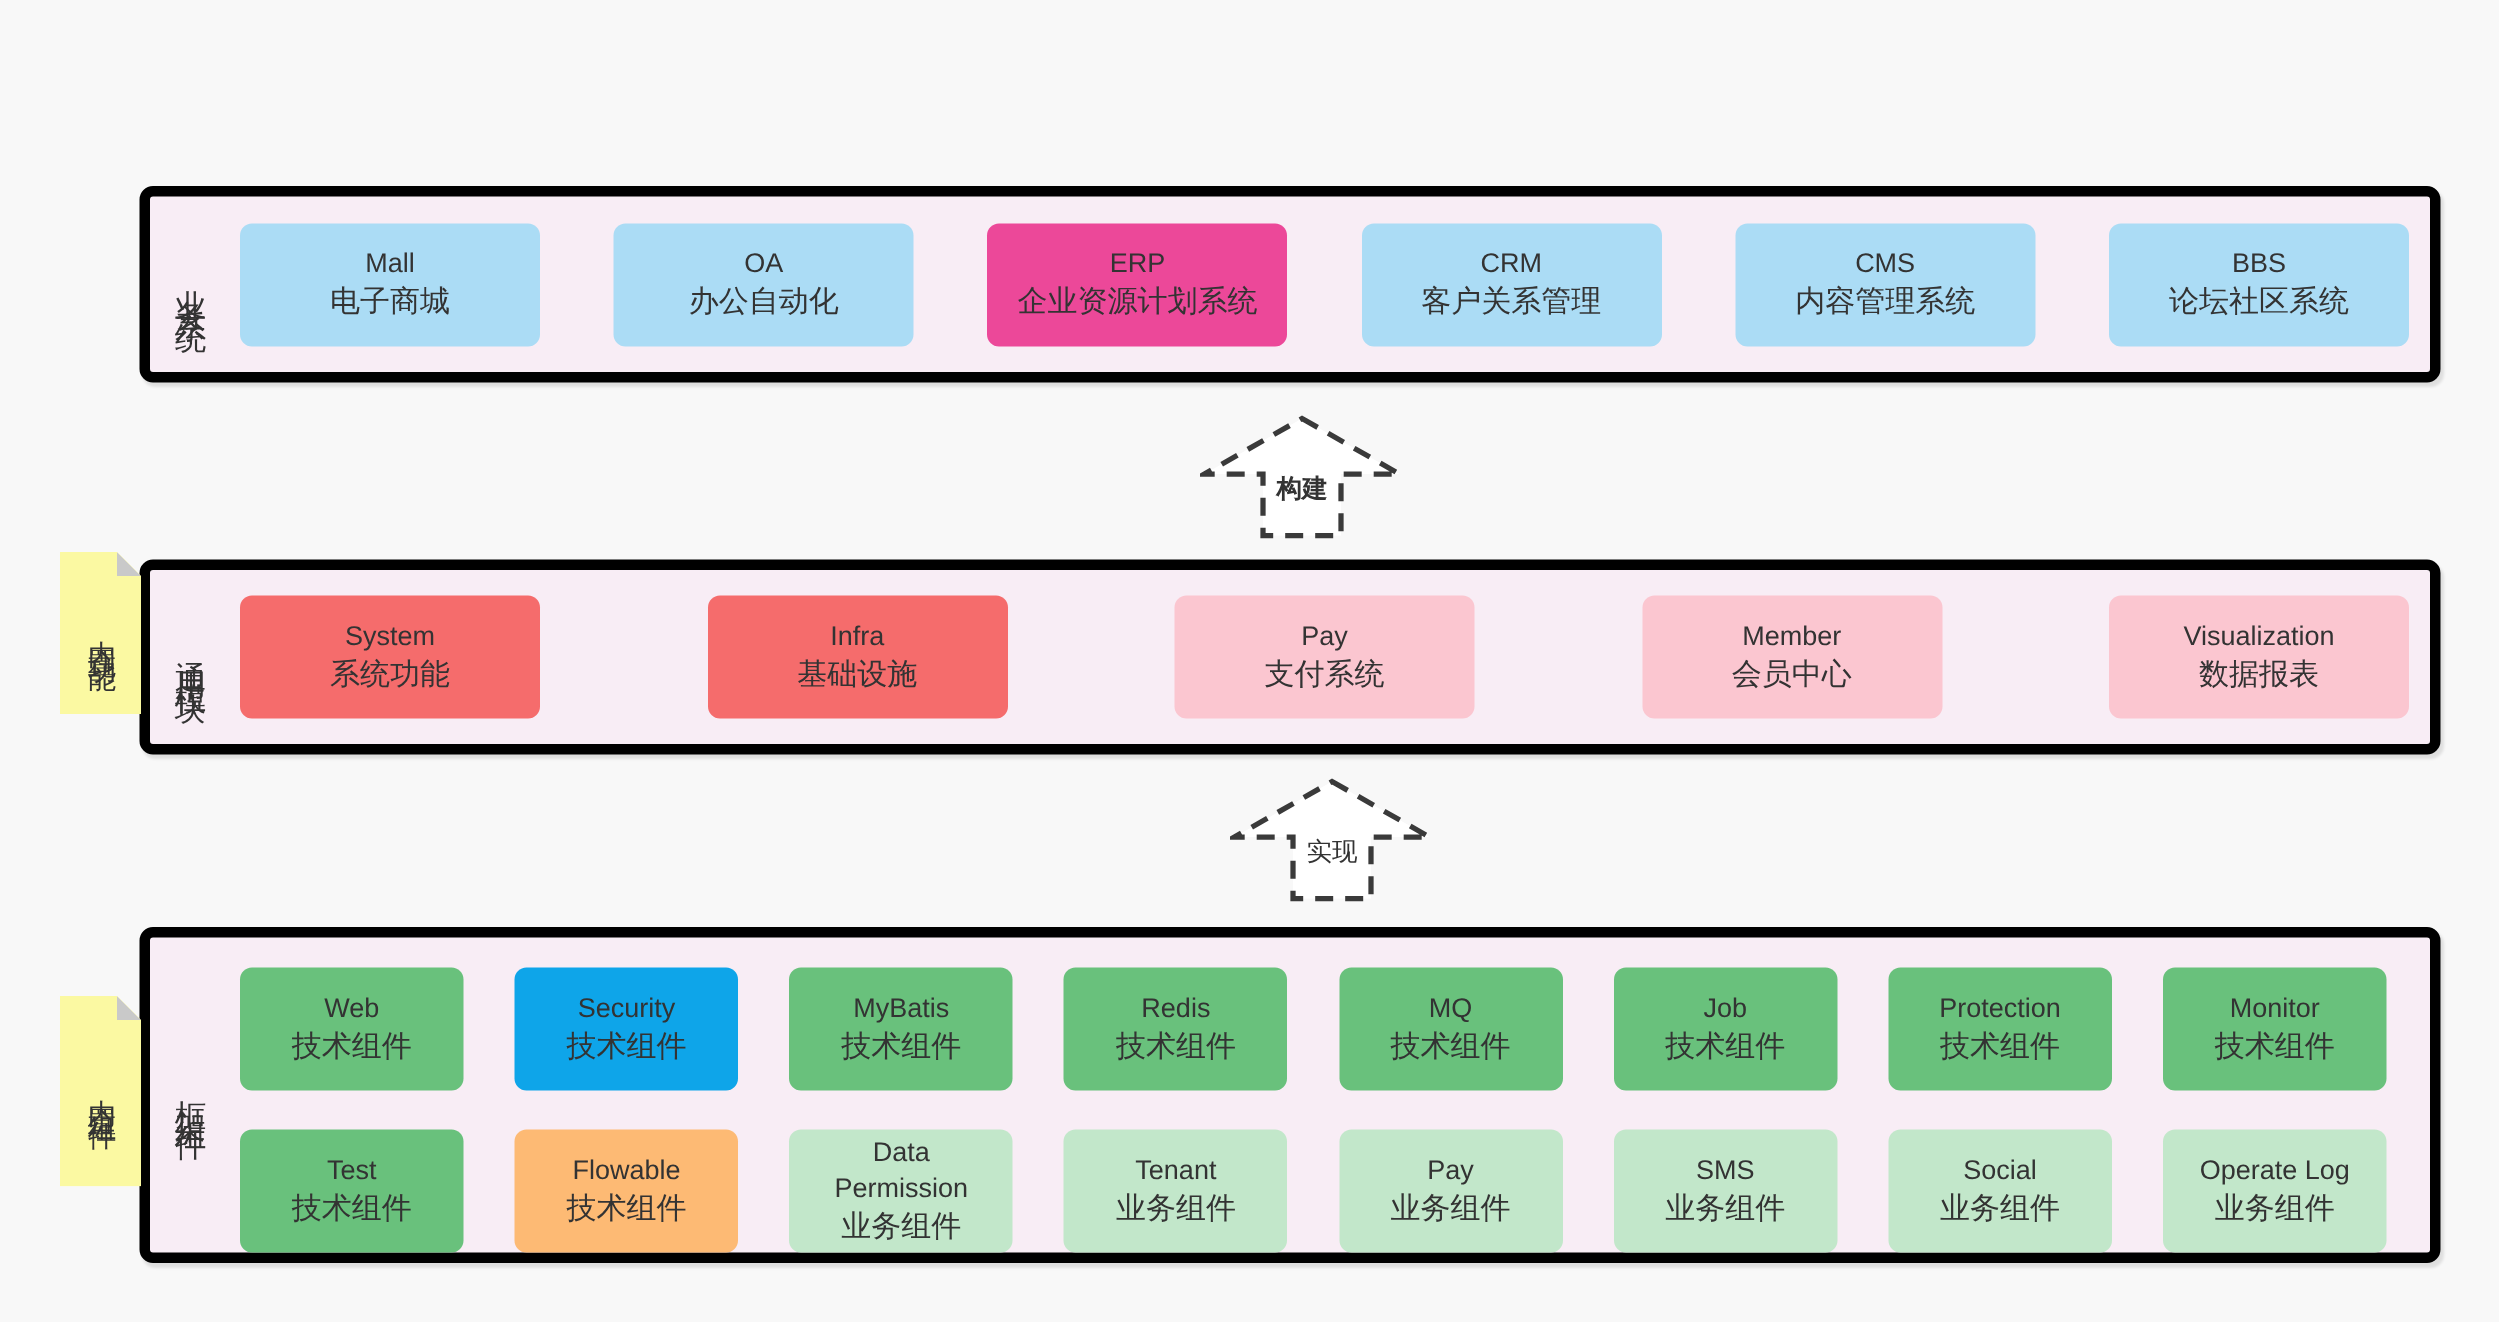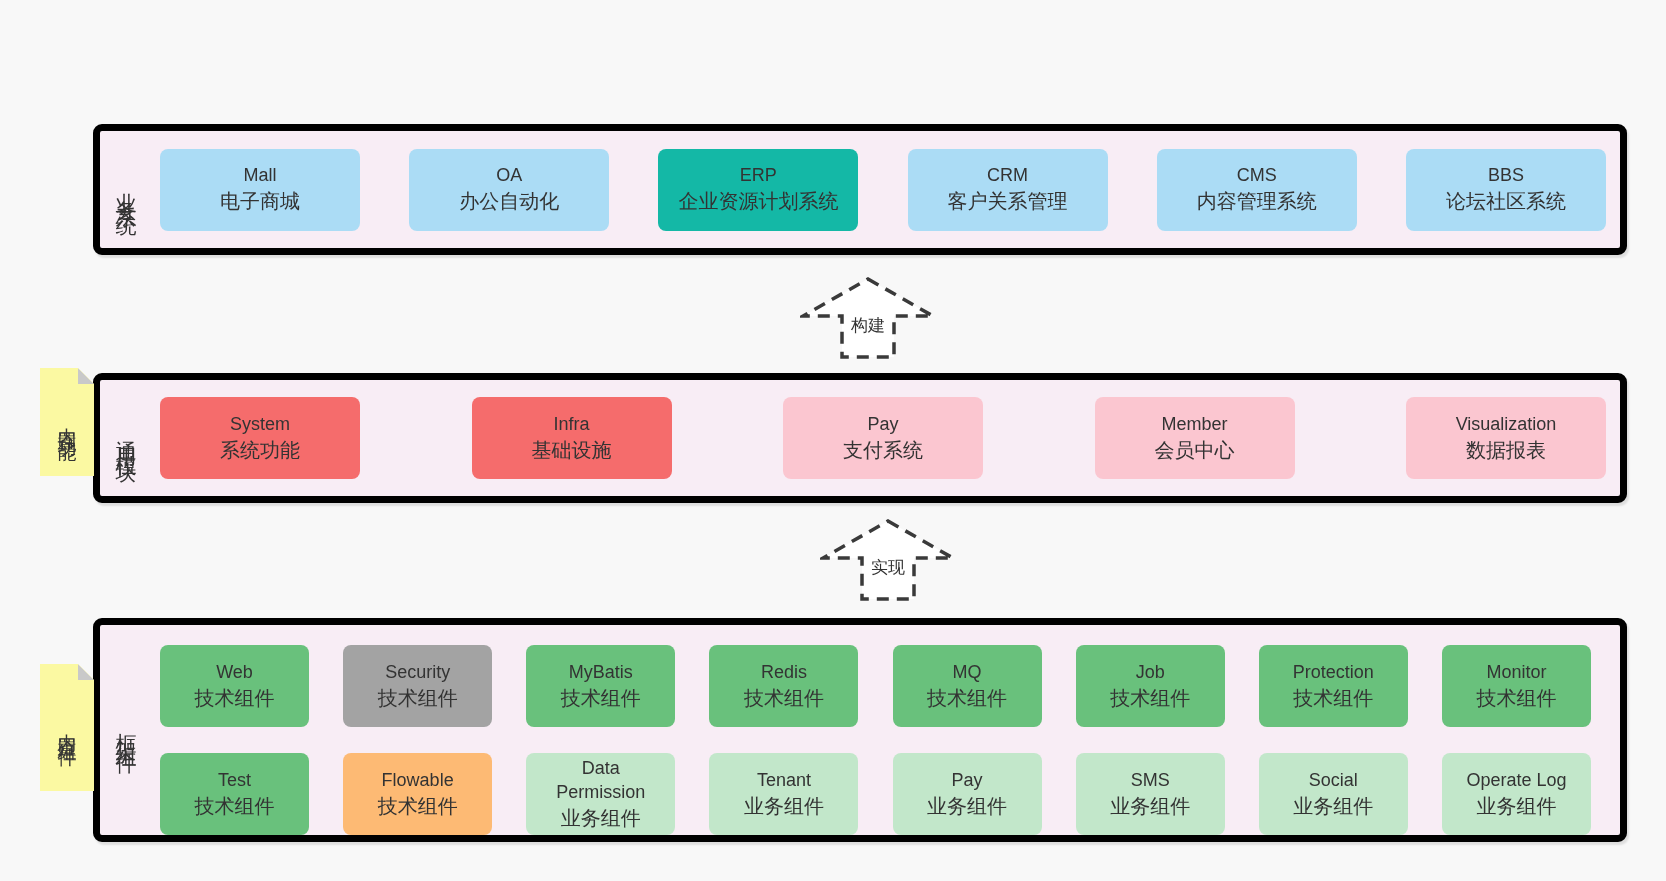--- a/index.html
+++ b/index.html
@@ -49,21 +49,21 @@
     text-align:center;line-height:1.32;color:#333;
   }
   .layer-1 .box,.layer-2 .box{width:200px;}
   .row3 .box{width:149px;}
   .box-name{font-size:18px;}
   .box-desc{font-size:20px;}
   .row3 .box-name{max-width:112px;}
 
   
   .arrow{position:absolute;width:136px;height:84px;}
-  .arrow-1{left:800px;top:276px;}
+  .arrow-1{left:800px;top:276px;font-weight:bold;}
   .arrow-2{left:820px;top:518px;}
   .arrow svg{position:absolute;left:0;top:0;}
   .arrow-label{
     position:absolute;left:50%;top:38px;transform:translateX(-50%);
     background:#ffffff;padding:0 3px;font-size:17px;color:#333;white-space:nowrap;
   }
 
   
   .sticky{
     position:absolute;left:40px;width:54px;
@@ -92,21 +92,21 @@
     <div class="vlabel">业务系统</div>
     <div class="row">
         <div class="box" style="background: rgb(171, 220, 245);">
           <div class="box-name">Mall</div>
           <div class="box-desc">电子商城</div>
         </div>
         <div class="box" style="background: rgb(171, 220, 245);">
           <div class="box-name">OA</div>
           <div class="box-desc">办公自动化</div>
         </div>
-        <div class="box" style="background: #14b8a6;">
+        <div class="box" style="background: #ec4899;">
           <div class="box-name">ERP</div>
           <div class="box-desc">企业资源计划系统</div>
         </div>
         <div class="box" style="background: rgb(171, 220, 245);">
           <div class="box-name">CRM</div>
           <div class="box-desc">客户关系管理</div>
         </div>
         <div class="box" style="background: rgb(171, 220, 245);">
           <div class="box-name">CMS</div>
           <div class="box-desc">内容管理系统</div>
@@ -164,21 +164,21 @@
   </div>
 
   <section class="layer layer-3">
     <div class="vlabel">框架组件</div>
     <div class="rows">
       <div class="row3">
           <div class="box" style="background: rgb(105, 193, 124);">
             <div class="box-name">Web</div>
             <div class="box-desc">技术组件</div>
           </div>
-          <div class="box" style="background: #a3a3a3;">
+          <div class="box" style="background: #0ea5e9;">
             <div class="box-name">Security</div>
             <div class="box-desc">技术组件</div>
           </div>
           <div class="box" style="background: rgb(105, 193, 124);">
             <div class="box-name">MyBatis</div>
             <div class="box-desc">技术组件</div>
           </div>
           <div class="box" style="background: rgb(105, 193, 124);">
             <div class="box-name">Redis</div>
             <div class="box-desc">技术组件</div>

